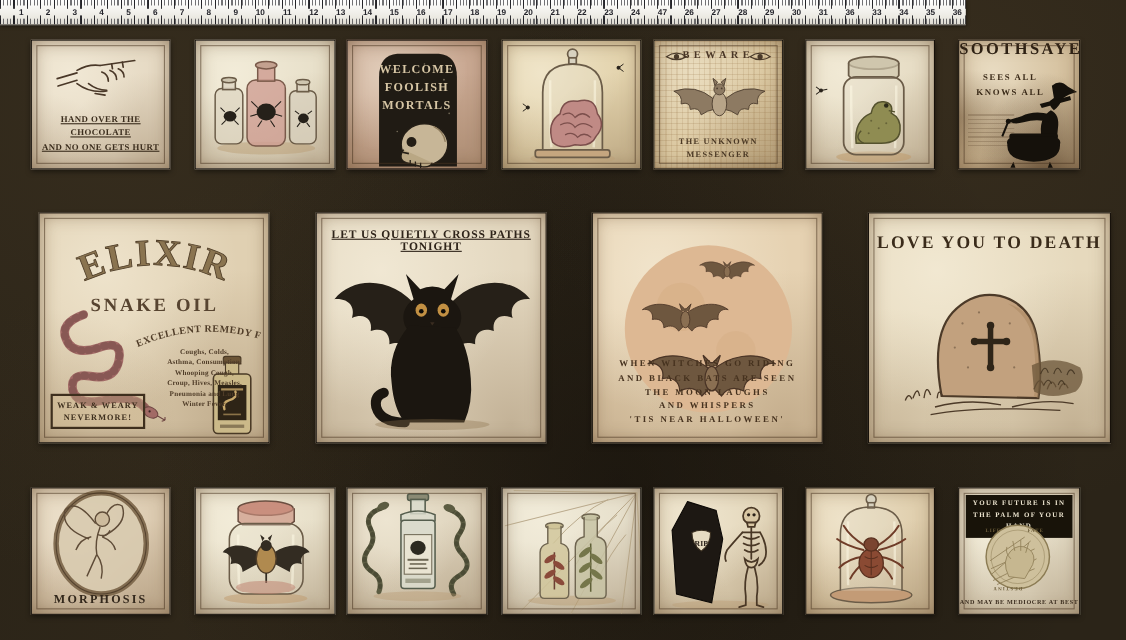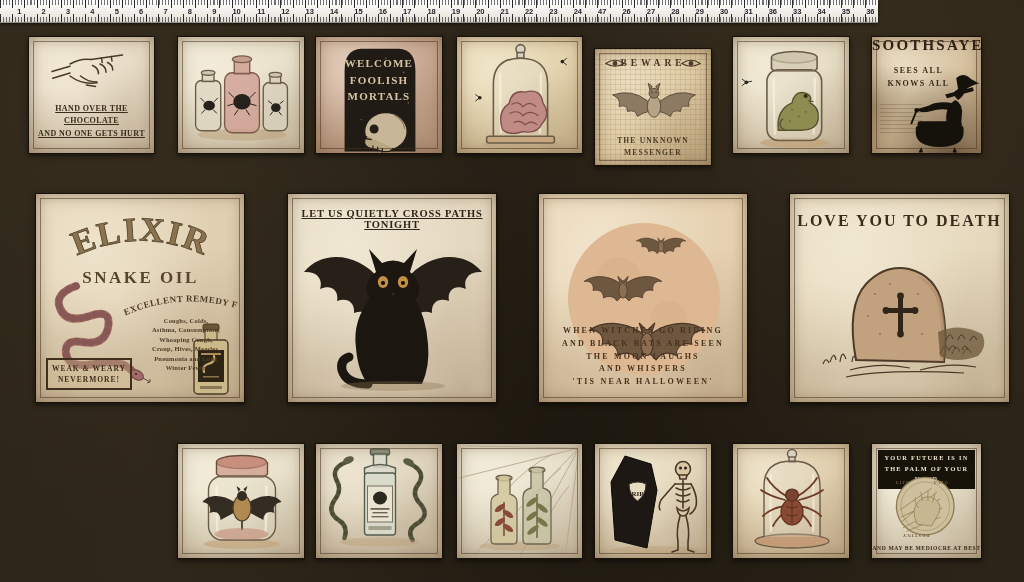--- a/index.html
+++ b/index.html
@@ -191,21 +191,21 @@
           <circle cx="87" cy="20" r="1.6"></circle>
           <circle cx="14" cy="52" r="1.6"></circle>
         </g>
       <g stroke="#2a241c" stroke-width=".8" fill="none">
           <path d="M87 20 l4 -3 M87 20 l4 3"></path>
           <path d="M14 52 l-4 -3 M14 52 l-4 3"></path>
         </g>
     </svg>
   </div>
 
-  <div class="panel grid-bg" style="left:594px;top:48px;width:118px;height:118px;--tint:#dcc9a2">
+  <div class="panel grid-bg" style="left:594px;top:36px;width:118px;height:118px;--tint:#dcc9a2">
     <svg viewBox="0 0 24 12" style="left:9px;top:9px;width:22px;height:11px">
       <path d="M2 6 Q12 -1 22 6 Q12 12 2 6 Z" fill="none" stroke="#4a3a2a" stroke-width="1.2"></path>
       <circle cx="12" cy="6" r="2.6" fill="#4a3a2a"></circle>
     </svg>
     <svg viewBox="0 0 24 12" style="right:9px;top:9px;width:22px;height:11px">
       <path d="M2 6 Q12 -1 22 6 Q12 12 2 6 Z" fill="none" stroke="#4a3a2a" stroke-width="1.2"></path>
       <circle cx="12" cy="6" r="2.6" fill="#4a3a2a"></circle>
     </svg>
     <div class="cap" style="left:0;right:0;top:9px;font-size:9.5px;letter-spacing:4px;color:#4a3626;">BEWARE</div>
     <svg viewBox="0 0 120 70" style="left:3px;top:26px;width:112px;height:58px">
@@ -397,20 +397,36 @@
     </svg>
     <div class="cap" style="left:0;right:0;bottom:13px;font-size:8px;letter-spacing:2.2px;line-height:1.6;color:#46321f;">
         <span class="cap-line">WHEN WITCHES GO RIDING</span>
         <span class="cap-line">AND BLACK BATS ARE SEEN</span>
         <span class="cap-line">THE MOON LAUGHS</span>
         <span class="cap-line">AND WHISPERS</span>
         <span class="cap-line">'TIS NEAR HALLOWEEN'</span>
       </div>
   </div>
 
+  <div class="panel" style="left:28px;top:443px;width:127px;height:116px;--tint:#ddccb2">
+    <svg viewBox="0 0 127 116" style="left:0;top:0;width:127px;height:116px">
+      <ellipse cx="63" cy="50" rx="41" ry="46" fill="#d9cbb0" stroke="#7a6448" stroke-width="5" opacity=".9"></ellipse>
+      <ellipse cx="63" cy="50" rx="41" ry="46" fill="none" stroke="#55432f" stroke-width="1"></ellipse>
+      <g stroke="#5f4c38" stroke-width="1.3" fill="none">
+        <path d="M58 32 Q40 8 30 20 Q26 36 52 46"></path>
+        <path d="M64 32 Q72 10 82 16 Q88 32 64 44"></path>
+        <path d="M54 44 Q44 46 40 56 M64 44 Q74 48 76 56"></path>
+        <circle cx="64" cy="28" r="6.5" fill="#cdbb9d"></circle>
+        <path d="M62 35 Q57 48 59 60"></path>
+        <path d="M59 60 L50 80 M59 60 Q66 70 63 82"></path>
+        <path d="M60 42 Q68 45 71 38"></path>
+      </g>
+    </svg>
+    <div class="cap" style="left:0;right:0;bottom:7px;font-size:11px;letter-spacing:2px;color:#33281c;">MORPHOSIS</div>
+  </div>
 
   <div class="panel" style="left:177px;top:443px;width:128px;height:116px;--tint:#e8e0ca">
     <svg viewBox="0 0 127 116" style="left:0;top:0;width:128px;height:116px">
       <ellipse cx="63" cy="100" rx="38" ry="5" fill="#c09a6b" opacity=".5"></ellipse>
       <g stroke="#6b4f41" stroke-width="1.4" fill="none">
         <ellipse cx="63" cy="18" rx="25" ry="6.5" fill="#c98f7e"></ellipse>
         <path d="M38 18 L38 30 L42 33 L85 33 L89 30 L89 18" fill="#c98f7e" fill-opacity=".65"></path>
         <rect x="30" y="32" width="67" height="64" rx="14" fill="#e2dcc6" fill-opacity=".32" stroke="#6b5c48"></rect>
         <path d="M38 42 Q38 72 39 90 M88 42 Q88 72 87 90" stroke="#fffbe8" stroke-opacity=".5" stroke-width="2.4"></path>
       </g>

